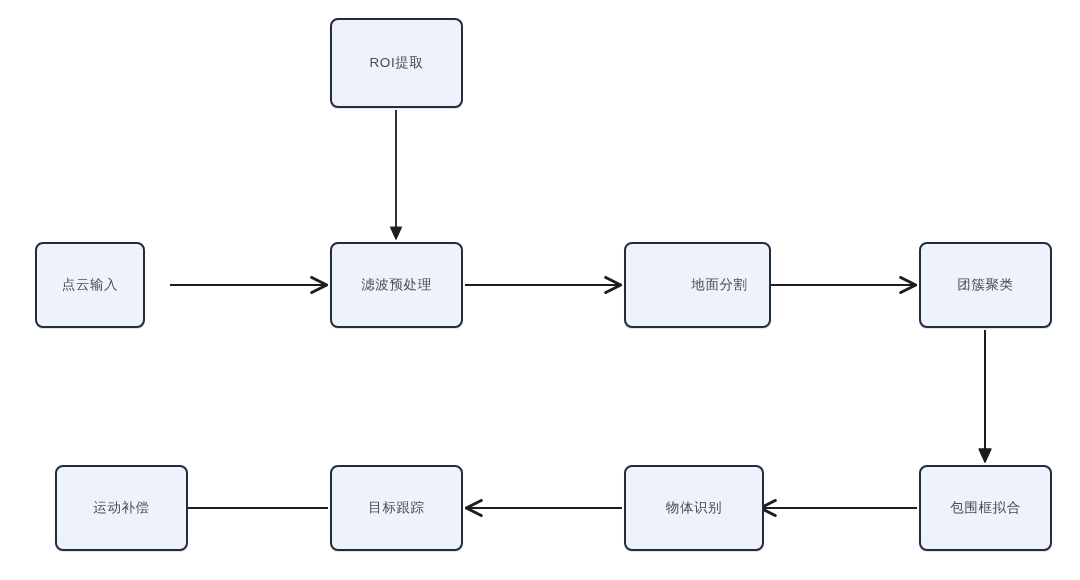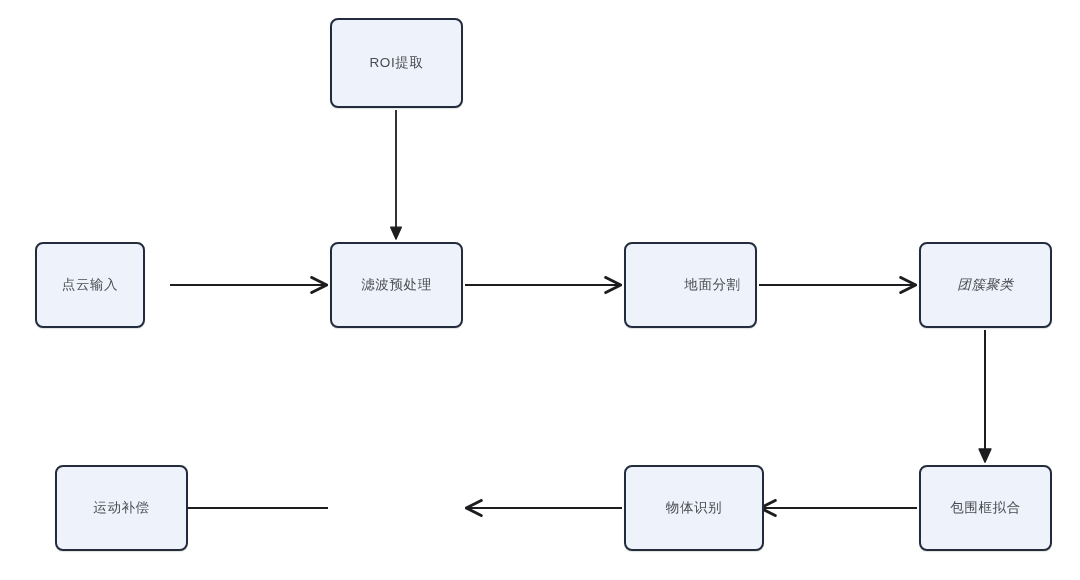--- a/index.html
+++ b/index.html
@@ -43,22 +43,22 @@
     line-height: 1.2;
     color: #4a4a52;
     letter-spacing: 0.6px;
     white-space: nowrap;
     user-select: none;
   }
   
   #node-roi        { left: 330px; top: 18px;  width: 133px; height: 90px; }
   #node-input      { left: 35px;  top: 242px; width: 110px; height: 86px; }
   #node-filter     { left: 330px; top: 242px; width: 133px; height: 86px; }
-  #node-ground     { left: 624px; top: 242px; width: 133px; height: 86px; padding-left: 44px; }
-  #node-cluster    { left: 919px; top: 242px; width: 133px; height: 86px; font-style: italic; }
+  #node-ground     { left: 624px; top: 242px; width: 147px; height: 86px; padding-left: 44px; }
+  #node-cluster    { left: 919px; top: 242px; width: 133px; height: 86px; }
   #node-motion     { left: 35px;  top: 465px; width: 133px; height: 86px; margin-left: 20px; }
   #node-tracking   { left: 330px; top: 465px; width: 133px; height: 86px; }
   #node-recognize  { left: 624px; top: 465px; width: 140px; height: 86px; }
   #node-bbox       { left: 919px; top: 465px; width: 133px; height: 86px; }
 </style>
 </head>
 <body>
 
 <div id="canvas">
 
@@ -106,20 +106,23 @@
   </div>
 
   <div class="node" id="node-cluster">
     <span class="node-label">团簇聚类</span>
   </div>
 
   <div class="node" id="node-motion">
     <span class="node-label">运动补偿</span>
   </div>
 
+  <div class="node" id="node-tracking">
+    <span class="node-label">目标跟踪</span>
+  </div>
 
   <div class="node" id="node-recognize">
     <span class="node-label">物体识别</span>
   </div>
 
   <div class="node" id="node-bbox">
     <span class="node-label">包围框拟合</span>
   </div>
 
 </div>

